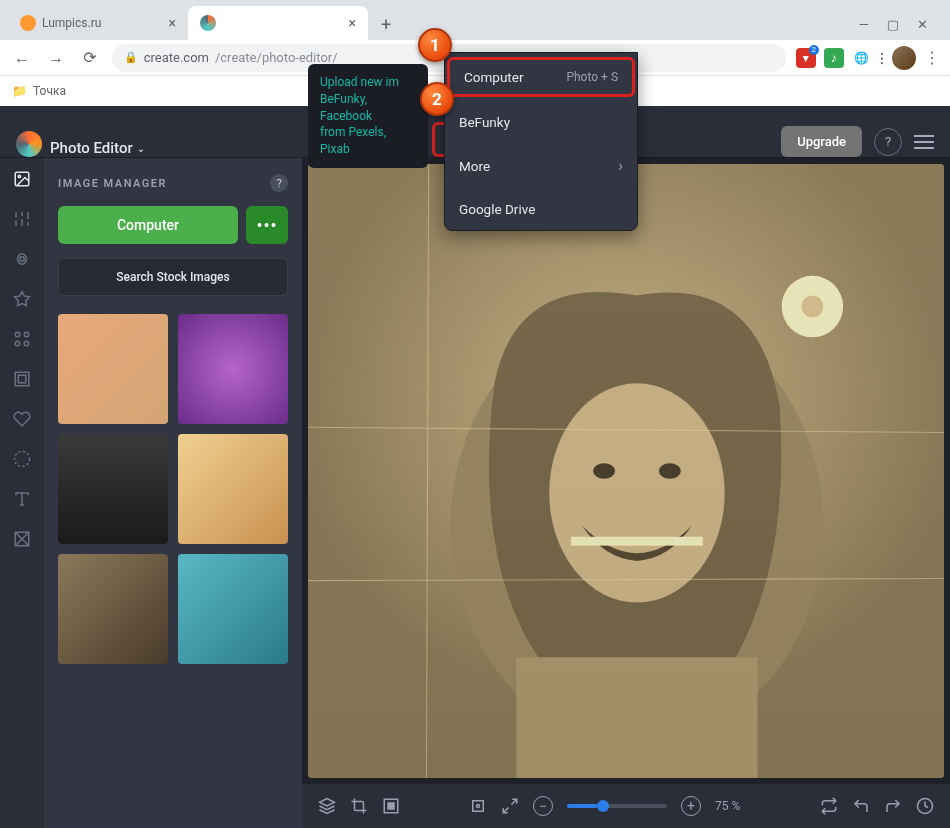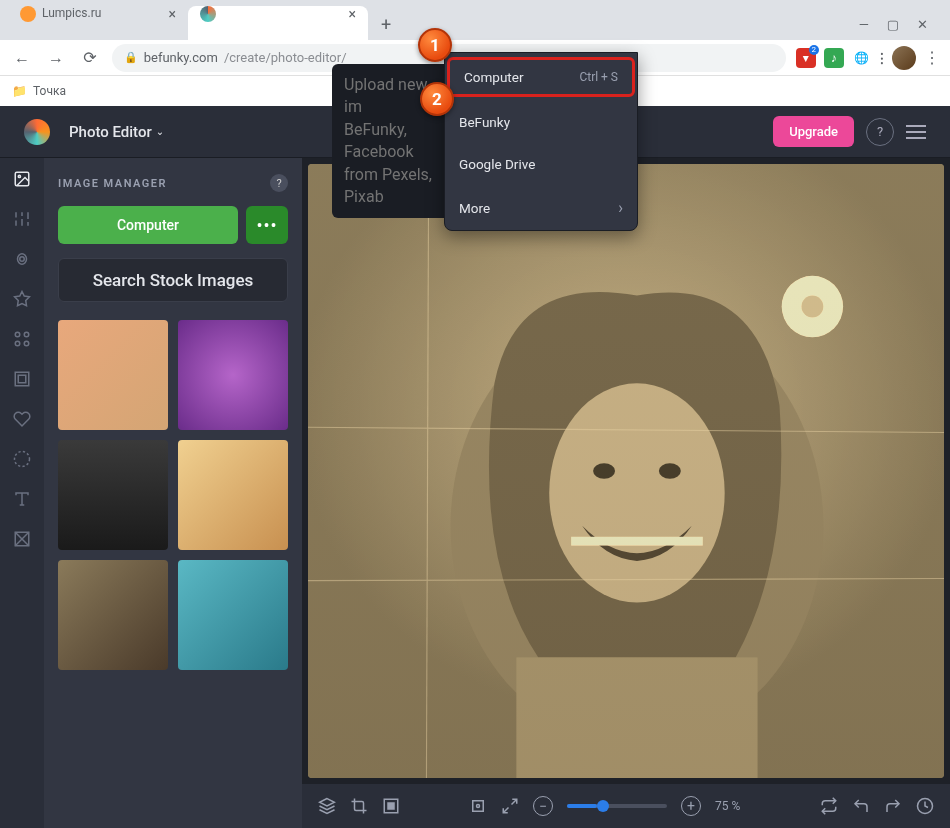--- a/index.html
+++ b/index.html
@@ -1,58 +1,58 @@
 <!DOCTYPE html>
 <html><head>
 <meta charset="utf-8">
 <style>
 *{margin:0;padding:0;box-sizing:border-box;font-family:-apple-system,BlinkMacSystemFont,"Segoe UI",Roboto,Arial,sans-serif;}
 body{background:#fff;width:950px;height:828px;overflow:hidden;position:relative;}
 .browser{width:100%;height:100%;display:flex;flex-direction:column;background:#dee1e6;}
 .tabstrip{height:40px;background:#dee1e6;display:flex;align-items:flex-end;padding:0 8px;}
-.tab{height:34px;display:flex;align-items:flex-start;padding:0 12px;border-radius:8px 8px 0 0;font-size:12px;color:#5f6368;gap:6px;min-width:180px;max-width:220px;}
+.tab{height:34px;display:flex;align-items:center;padding:0 12px;border-radius:8px 8px 0 0;font-size:12px;color:#5f6368;gap:6px;min-width:180px;max-width:220px;}
 .tab.active{background:#fff;color:#202124;}
 .tab .favicon{width:16px;height:16px;border-radius:50%;}
 .tab .close{margin-left:auto;font-size:14px;color:#5f6368;}
 .newtab{width:28px;height:28px;display:flex;align-items:center;justify-content:center;color:#5f6368;font-size:18px;margin:0 4px 2px;}
 .wincontrols{margin-left:auto;display:flex;gap:18px;padding:0 14px 8px;color:#5f6368;font-size:13px;}
 .addressbar{height:36px;background:#fff;display:flex;align-items:center;padding:0 10px;gap:10px;border-bottom:1px solid #e0e0e0;}
 .navbtn{color:#5f6368;font-size:16px;width:24px;text-align:center;}
 .url{flex:1;background:#f1f3f4;border-radius:16px;height:28px;display:flex;align-items:center;padding:0 12px;font-size:13px;color:#5f6368;gap:6px;}
 .url .lock{font-size:11px;}
 .ext{display:flex;gap:8px;align-items:center;}
 .ext .icon{width:20px;height:20px;border-radius:4px;display:flex;align-items:center;justify-content:center;font-size:12px;}
 .avatar{width:24px;height:24px;border-radius:50%;background:linear-gradient(135deg,#8b7355,#5a3a1a);}
 .menu-dots{color:#5f6368;font-size:16px;}
 .bookmarks{height:30px;background:#fff;display:flex;align-items:center;padding:0 12px;font-size:12px;color:#5f6368;gap:6px;}
 .bm-folder{color:#f4b942;}
 .app{flex:1;display:flex;flex-direction:column;background:#2a2e39;color:#e4e6eb;}
-.app-header{height:52px;background:#2a2e39;border-bottom:1px solid #1a1d24;display:flex;align-items:center;padding:0 24px;gap:19px;position:relative;z-index:10;}
+.app-header{height:52px;background:#2a2e39;border-bottom:1px solid #1a1d24;display:flex;align-items:flex-end;padding:0 16px;gap:8px;position:relative;z-index:10;}
 .logo{width:26px;height:26px;border-radius:50%;background:conic-gradient(#ff6b35,#f7931e,#4ecdc4,#556270,#ff6b35);}
 .brand{font-size:15px;font-weight:500;display:flex;align-items:center;gap:4px;}
 .hdr-center{margin-left:auto;display:flex;gap:8px;}
 .hdr-btn{background:transparent;border:1px solid #4a4f5e;color:#e4e6eb;padding:7px 14px;border-radius:6px;font-size:13px;display:flex;align-items:center;gap:4px;cursor:pointer;}
 .hdr-btn.save{border:3px solid #d9221d;background:#2a2e39;}
 .hdr-right{margin-left:auto;display:flex;align-items:center;gap:12px;}
-.upgrade{background:#ec4899;color:#fff;border:none;padding:8px 16px;border-radius:6px;font-size:13px;font-weight:500;}
+.upgrade{background:#737373;color:#fff;border:none;padding:8px 16px;border-radius:6px;font-size:13px;font-weight:500;}
 .help{width:28px;height:28px;border:1.5px solid #6a7080;border-radius:50%;display:flex;align-items:center;justify-content:center;font-size:13px;color:#aab;}
 .hamburger{display:flex;flex-direction:column;gap:4px;}
 .hamburger span{width:20px;height:2px;background:#aab;}
 .app-body{flex:1;display:flex;overflow:hidden;}
 .tool-rail{width:44px;background:#2a2e39;display:flex;flex-direction:column;align-items:center;padding-top:10px;gap:18px;}
 .rail-item{width:22px;height:22px;color:#6a7080;display:flex;align-items:center;justify-content:center;font-size:16px;}
 .rail-item.active{color:#e4e6eb;}
 .side-panel{width:258px;background:#323642;padding:16px 14px;display:flex;flex-direction:column;}
 .panel-header{display:flex;align-items:center;justify-content:space-between;margin-bottom:14px;}
 .panel-title{font-size:11px;letter-spacing:1.5px;color:#9aa0b0;font-weight:600;}
 .panel-help{width:18px;height:18px;border-radius:50%;background:#4a4f5e;color:#ccc;font-size:11px;display:flex;align-items:center;justify-content:center;}
 .btn-row{display:flex;gap:8px;margin-bottom:14px;}
 .btn-computer{flex:1;background:#4bb04b;color:#fff;border:none;padding:11px;border-radius:6px;font-size:14px;font-weight:500;}
 .btn-more{width:42px;background:#2a8a2a;border:none;border-radius:6px;color:#fff;font-size:18px;letter-spacing:1px;}
-.btn-search{background:#272a33;border:1px solid #3a3e4a;color:#e4e6eb;padding:11px;border-radius:6px;font-size:17px;font-weight:500;margin-bottom:18px;}
+.btn-search{background:#272a33;border:1px solid #3a3e4a;color:#e4e6eb;padding:11px;border-radius:6px;font-size:12px;font-weight:500;margin-bottom:18px;}
 .thumbs{display:grid;grid-template-columns:1fr 1fr;gap:10px;}
 .thumb{width:100%;aspect-ratio:1;border-radius:4px;background-size:cover;background-position:center;}
 .canvas-area{flex:1;display:flex;flex-direction:column;background:#1e2128;position:relative;}
 .canvas{flex:1;margin:6px;border-radius:4px;overflow:hidden;background:#8b7e5e;position:relative;}
 .canvas-img{width:100%;height:100%;object-fit:cover;filter:sepia(0.7) contrast(1.05) brightness(0.95);}
 .canvas-overlay{position:absolute;inset:0;background:linear-gradient(rgba(180,160,110,0.15),rgba(120,100,60,0.15));pointer-events:none;}
 .bottom-bar{height:44px;background:#2a2e39;display:flex;align-items:center;padding:0 16px;gap:14px;color:#9aa0b0;font-size:15px;}
 .bb-sep{flex:1;}
 .zoom-slider{width:100px;height:4px;background:#4a4f5e;border-radius:2px;position:relative;}
 .zoom-thumb{position:absolute;top:-4px;left:30%;width:12px;height:12px;border-radius:50%;background:#2b7de9;}
@@ -60,21 +60,21 @@
 .zoom-pct{font-size:12px;min-width:36px;}
 
 
 .dropdown{position:absolute;top:52px;left:444px;width:194px;background:#323642;border:1px solid #1a1d24;border-radius:0 0 8px 8px;z-index:20;padding:4px 0;box-shadow:0 6px 18px rgba(0,0,0,0.4);}
 .dd-item{display:flex;align-items:center;justify-content:space-between;padding:9px 14px;font-size:13.5px;color:#e4e6eb;margin-top:8px;}
 .dd-item.hl{border:3px solid #d9221d;border-radius:6px;margin:0 2px;}
 .dd-short{font-size:12px;color:#9aa0b0;}
 .dd-chev{color:#9aa0b0;font-size:16px;}
 
 
-.hint{position:absolute;top:64px;left:332px;width:120px;background:#1a1d24;color:#737373;font-size:16px;padding:10px 12px;border-radius:6px;z-index:15;line-height:1.4;}
+.hint{position:absolute;top:64px;left:308px;width:120px;background:#1a1d24;color:#14b8a6;font-size:12px;padding:10px 12px;border-radius:6px;z-index:15;line-height:1.4;}
 
 
 .callout{position:absolute;width:34px;height:34px;border-radius:50%;background:radial-gradient(circle at 35% 30%,#ff8a3d,#e84b0f 70%);border:2px solid #b33408;display:flex;align-items:center;justify-content:center;color:#fff;font-weight:700;font-size:17px;z-index:30;box-shadow:0 2px 5px rgba(0,0,0,0.4);}
 .chevdown{font-size:10px;}
 
 
 .t1{background:linear-gradient(135deg,#e8a87c,#d4a574);}
 .t2{background:radial-gradient(circle,#b565c9,#6a2c8a);}
 .t3{background:linear-gradient(#3a3a3a,#1a1a1a);}
 .t4{background:linear-gradient(135deg,#f0d090,#c89050);}
@@ -104,21 +104,21 @@
       <span>✕</span>
     </div>
   </div>
 
   <div class="addressbar">
     <span class="navbtn">←</span>
     <span class="navbtn">→</span>
     <span class="navbtn">⟳</span>
     <div class="url">
       <span class="lock">🔒</span>
-      <span>befunky.com</span>
+      <span>create.com</span>
         <span style="color:#8a8d92">/create/photo-editor/</span>
     </div>
     <div class="ext">
       <span class="icon" style="background:#d93025;color:#fff;position:relative">▾<span style="position:absolute;top:-3px;right:-3px;background:#1a73e8;color:#fff;border-radius:50%;font-size:8px;width:10px;height:10px;display:flex;align-items:center;justify-content:center">2</span></span>
       <span class="icon" style="background:#34a853;color:#fff">♪</span>
       <span class="icon" style="color:#1a73e8">🌐</span>
       <span style="color:#5f6368">⁝</span>
       <div class="avatar"></div>
       <span class="menu-dots">⋮</span>
     </div>
@@ -156,31 +156,31 @@
             <span></span>
             <span></span>
             <span></span>
           </div>
       </div>
     </div>
 
     <div class="dropdown">
       <div class="dd-item hl">
         <span>Computer</span>
-        <span class="dd-short">Ctrl + S</span>
+        <span class="dd-short">Photo + S</span>
       </div>
       <div class="dd-item">
         <span>BeFunky</span>
-      </div>
-      <div class="dd-item">
-        <span>Google Drive</span>
       </div>
       <div class="dd-item">
         <span>More</span>
         <span class="dd-chev">›</span>
+      </div>
+      <div class="dd-item">
+        <span>Google Drive</span>
       </div>
     </div>
 
     <div class="hint" style="white-space:pre-line">Upload new im
 BeFunky, Facebook
 from Pexels, Pixab</div>
 
     <div class="callout" style="top:28px;left:418px">1</div>
     <div class="callout" style="top:82px;left:420px">2</div>
 

